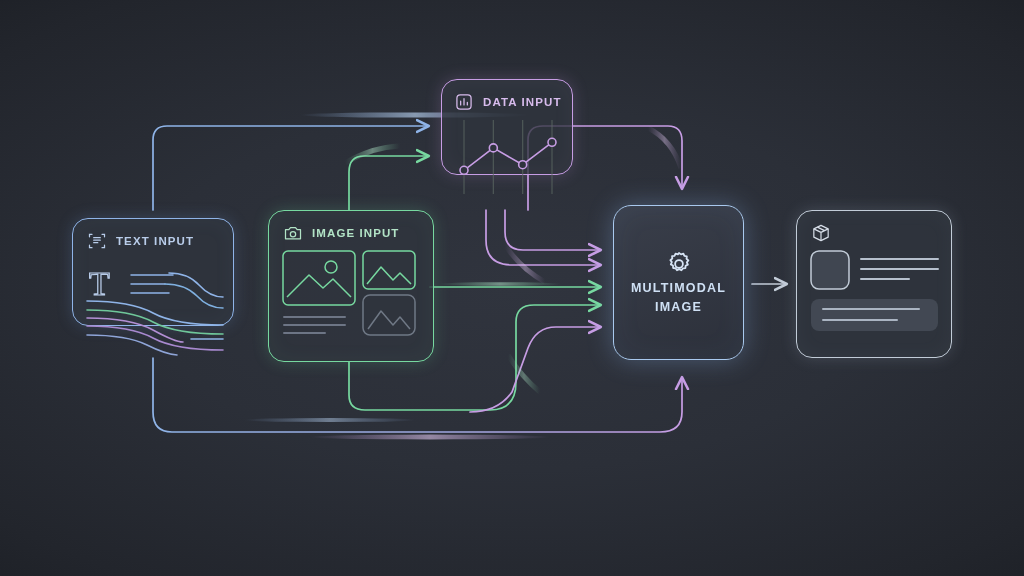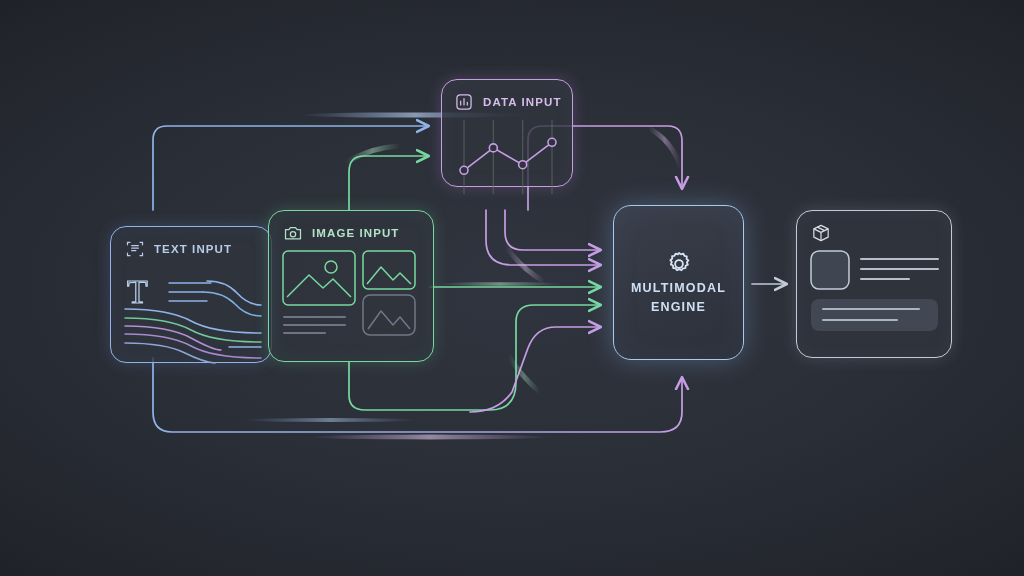--- a/index.html
+++ b/index.html
@@ -9,27 +9,27 @@
      overflow:hidden;}
   .noise{position:absolute;inset:0;opacity:.05;pointer-events:none;
      background-image:repeating-linear-gradient(0deg,rgba(255,255,255,.05) 0 1px,transparent 1px 3px),
                       repeating-linear-gradient(90deg,rgba(255,255,255,.04) 0 1px,transparent 1px 4px);}
   svg.wires{position:absolute;inset:0;width:1024px;height:576px;}
   .card{position:absolute;border-radius:16px;background:rgba(48,52,62,.78);box-sizing:border-box;}
   .card .hdr{display:flex;align-items:center;gap:9px;padding:12px 0 0 14px;}
   .card .ttl{font-size:11.5px;font-weight:bold;letter-spacing:1.1px;}
   .ico{width:20px;height:20px;flex:none;display:block;}
   
-  #text-input{left:72px;top:226px;width:162px;height:137px;border:1.6px solid #8fb4e8;
-     box-shadow:0 0 16px rgba(120,160,225,.22),inset 0 0 22px rgba(120,160,225,.05);margin-left:38px;}
+  #text-input{left:72px;top:218px;width:162px;height:108px;border:1.6px solid #8fb4e8;
+     box-shadow:0 0 16px rgba(120,160,225,.22),inset 0 0 22px rgba(120,160,225,.05);}
   #text-input .ttl{color:#b9cdea;}
   #image-input{left:268px;top:210px;width:166px;height:152px;border:1.6px solid #77d9a0;
      box-shadow:0 0 16px rgba(110,215,155,.22),inset 0 0 22px rgba(110,215,155,.05);}
   #image-input .ttl{color:#b2e3c6;}
-  #data-input{left:441px;top:79px;width:132px;height:108px;border:1.6px solid #c79de4;
+  #data-input{left:441px;top:79px;width:132px;height:96px;border:1.6px solid #c79de4;
      box-shadow:0 0 16px rgba(195,150,225,.22),inset 0 0 22px rgba(195,150,225,.05);}
   #data-input .ttl{color:#d8bced;}
   #engine{left:613px;top:205px;width:131px;height:155px;border:1.7px solid #a9c9ee;border-radius:18px;
      background:linear-gradient(160deg,rgba(58,63,75,.95),rgba(44,48,58,.95));
      box-shadow:0 0 26px rgba(140,180,235,.33),inset 0 0 30px rgba(130,170,225,.07);
      display:flex;flex-direction:column;align-items:center;justify-content:center;}
   #engine .elabel{color:#cfe0f4;font-size:12.5px;font-weight:bold;letter-spacing:1.2px;text-align:center;line-height:1.45;}
   #product-output{left:796px;top:210px;width:156px;height:148px;border:1.6px solid #c2ccd8;
      box-shadow:0 0 16px rgba(190,205,225,.18),inset 0 0 22px rgba(190,205,225,.04);}
   #product-output .ttl{color:#d7dee8;}
@@ -209,21 +209,21 @@
 
   <div class="card" id="engine">
     <svg width="30" height="30" viewBox="0 0 24 24">
       <g fill="none" stroke="#d7e4f5" stroke-width="1.45" stroke-linejoin="round">
         <path d="M12,3.2 l1.6,1.1 1.9,-0.55 0.8,1.8 1.95,0.3 -0.25,1.95 1.5,1.3 -1.2,1.55 0.75,1.82 -1.75,0.9 -0.2,1.95 -1.97,0.15 -1.2,1.56 -1.75,-0.9 -1.78,0.85 -1.15,-1.6 -1.95,-0.2 -0.1,-1.96 -1.72,-0.95 0.8,-1.79 -1.16,-1.59 1.53,-1.26 -0.2,-1.95 1.96,-0.25 0.85,-1.77 1.87,0.6 Z"></path>
         <circle cx="12" cy="12" r="3.1"></circle>
       </g>
     </svg>
     <div class="elabel">
       <span>MULTIMODAL</span><br>
-      <span>ENGINE</span>
+      <span>IMAGE</span>
     </div>
   </div>
 
   <div class="card" id="product-output">
     <div class="hdr">
       <svg class="ico" viewBox="0 0 24 24">
         <g fill="none" stroke="#d7dee8" stroke-width="1.45" stroke-linejoin="round">
           <path d="M12,2.8 L20.6,7 V17 L12,21.2 L3.4,17 V7 Z"></path>
           <path d="M3.4,7 L12,11.2 L20.6,7 M12,11.2 V21.2 M7.7,4.9 L16.3,9.1"></path>
         </g>

